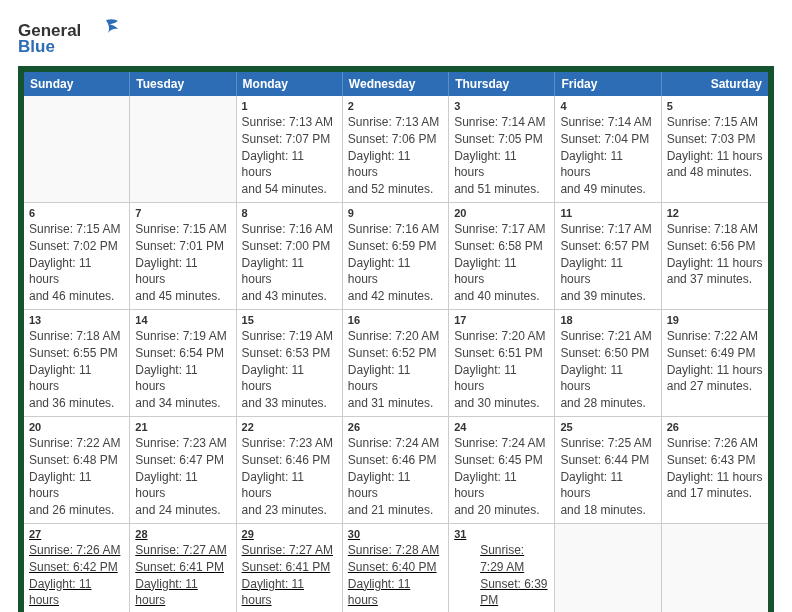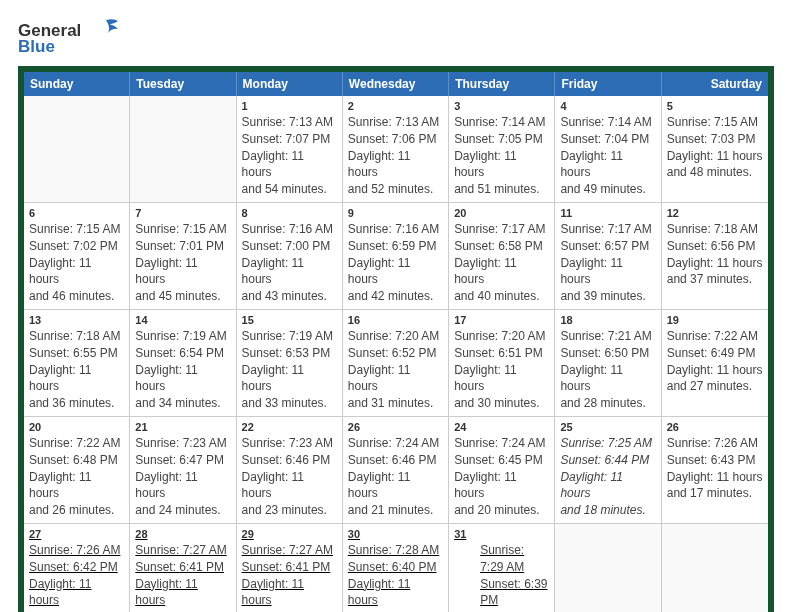--- a/index.html
+++ b/index.html
@@ -299,21 +299,21 @@
           </div>
           <div class="cal-cell">
             <span class="day-num">24</span>
             <div class="day-info" style="white-space: pre-line;">Sunrise: 7:24 AM
 Sunset: 6:45 PM
 Daylight: 11 hours
 and 20 minutes.</div>
           </div>
           <div class="cal-cell">
             <span class="day-num">25</span>
-            <div class="day-info" style="white-space: pre-line; font-style: italic;">Sunrise: 7:25 AM
+            <div class="day-info" style="white-space: pre-line;">Sunrise: 7:25 AM
 Sunset: 6:44 PM
 Daylight: 11 hours
 and 18 minutes.</div>
           </div>
           <div class="cal-cell">
             <span class="day-num">26</span>
             <div class="day-info" style="white-space: pre-line;">Sunrise: 7:26 AM
 Sunset: 6:43 PM
 Daylight: 11 hours
 and 17 minutes.</div>

